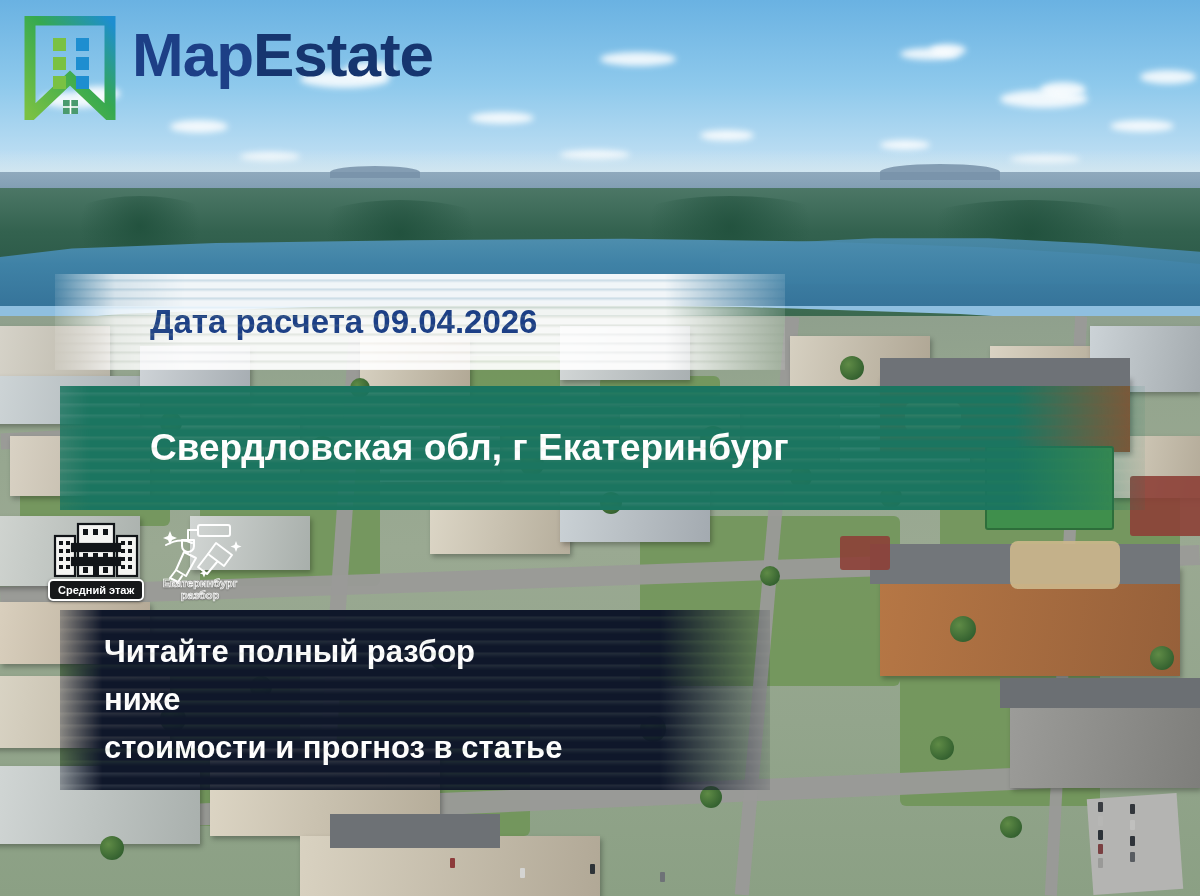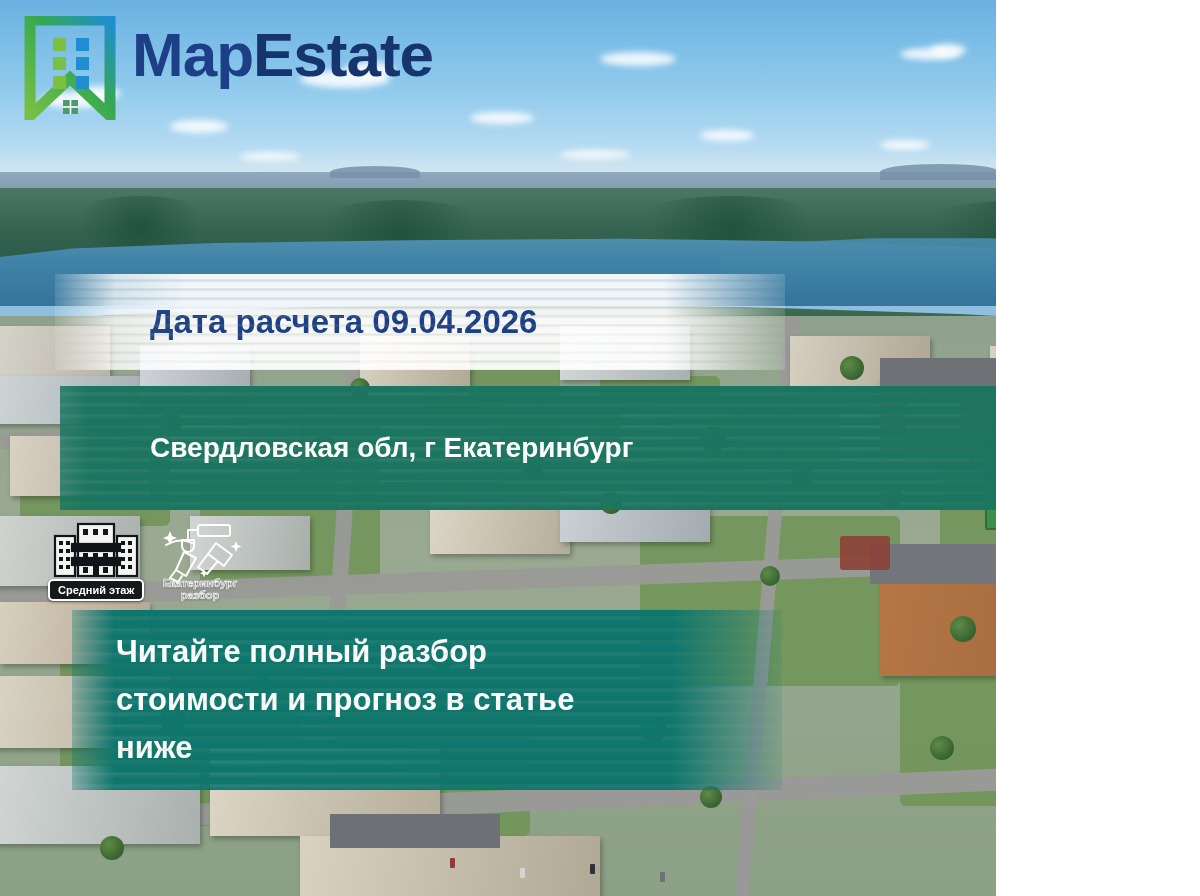--- a/index.html
+++ b/index.html
@@ -5,21 +5,21 @@
   html, body {
     margin: 0;
     padding: 0;
     background: #ffffff;
   }
   body {
     font-family: "Liberation Sans", sans-serif;
   }
   .canvas {
     position: relative;
-    width: 996px;
+    width: 1200px;
     height: 896px;
     overflow: hidden;
     background: #8fbfe0;
   }
 
   
   .photo { position:absolute; inset:0; overflow:hidden; }
 
   .sky {
     position:absolute; left:0; top:0; width:1200px; height:190px;
@@ -159,26 +159,26 @@
     -webkit-mask-image:
       linear-gradient(to right, rgba(0,0,0,.85) 0px, #000 30px, #000 calc(100% - 130px), rgba(0,0,0,.08) 100%),
       repeating-linear-gradient(to bottom, #000 0px, #000 6px, rgba(0,0,0,.88) 7px, #000 11px);
     -webkit-mask-composite: source-in;
     mask-image:
       linear-gradient(to right, rgba(0,0,0,.85) 0px, #000 30px, #000 calc(100% - 130px), rgba(0,0,0,.08) 100%),
       repeating-linear-gradient(to bottom, #000 0px, #000 6px, rgba(0,0,0,.88) 7px, #000 11px);
     mask-composite: intersect;
   }
   .band-addr .txt {
-    color:#ffffff; font-size:28px; font-weight:bold; padding-left:90px; line-height:1.45;
+    color:#ffffff; font-size:37px; font-weight:bold; padding-left:90px; line-height:1.45;
   }
 
   .band-cta {
-    left:72px; top:610px; width:710px; height:180px;
-    background:#0f766e;
+    left:60px; top:610px; width:710px; height:180px;
+    background:#0f172a;
     -webkit-mask-image:
       linear-gradient(to right, rgba(0,0,0,.35) 0px, #000 42px, #000 calc(100% - 110px), rgba(0,0,0,.12) 100%),
       repeating-linear-gradient(to bottom, #000 0px, #000 6px, rgba(0,0,0,.85) 7px, #000 12px);
     -webkit-mask-composite: source-in;
     mask-image:
       linear-gradient(to right, rgba(0,0,0,.35) 0px, #000 42px, #000 calc(100% - 110px), rgba(0,0,0,.12) 100%),
       repeating-linear-gradient(to bottom, #000 0px, #000 6px, rgba(0,0,0,.85) 7px, #000 12px);
     mask-composite: intersect;
   }
   .band-cta .txt {
@@ -473,18 +473,18 @@
       <div class="badge-outline-label">
         <div>Екатеринбург</div>
         <div>разбор</div>
       </div>
     </div>
   </div>
 
   <div class="band band-cta">
     <div class="txt">
       <div>Читайте полный разбор</div>
+      <div>ниже</div>
       <div>стоимости и прогноз в статье</div>
-      <div>ниже</div>
     </div>
   </div>
 
 </div>
 
 </body></html>

